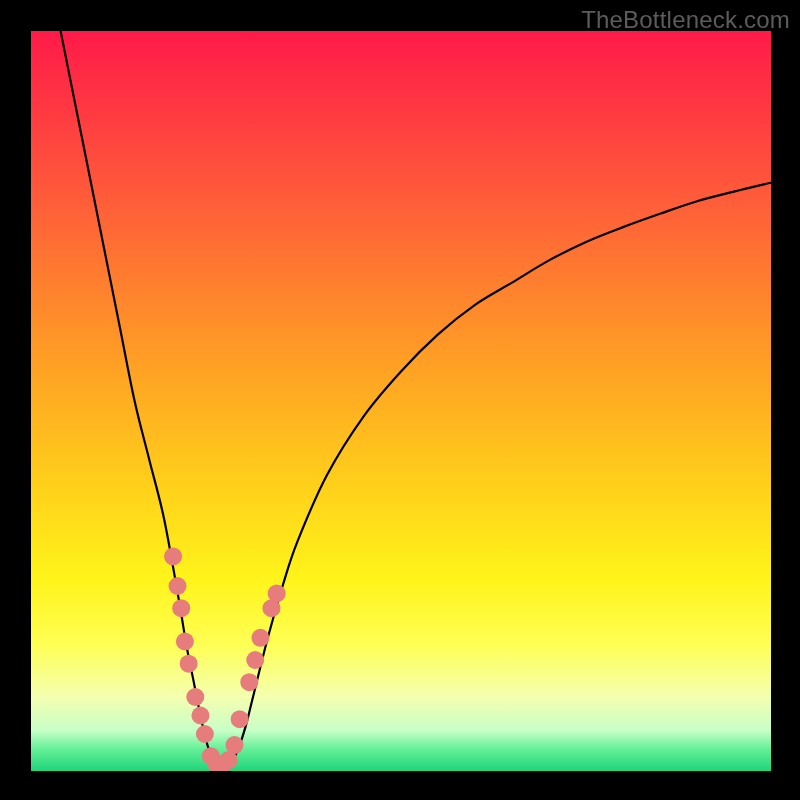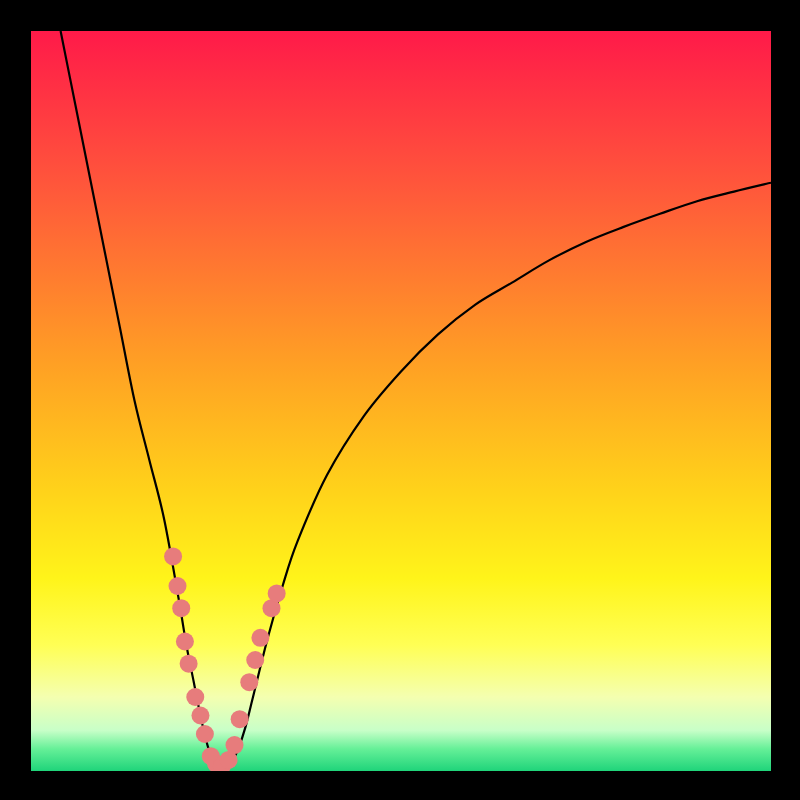--- a/index.html
+++ b/index.html
@@ -35,20 +35,21 @@
     font-weight: 400;
     letter-spacing: 0.2px;
   }
   svg { display: block; }
 </style>
 </head>
 <body>
 
 <div class="frame">
 
+  <div class="watermark">TheBottleneck.com</div>
 
   <div class="plot">
     <svg id="chart-svg" width="740" height="740" viewBox="0 0 740 740">
       <defs>
         <linearGradient id="bg-grad" x1="0" y1="0" x2="0" y2="1">
             <stop offset="0%" stop-color="#ff1a49"></stop>
             <stop offset="22%" stop-color="#ff5a3a"></stop>
             <stop offset="45%" stop-color="#ffa024"></stop>
             <stop offset="62%" stop-color="#ffd21a"></stop>
             <stop offset="74%" stop-color="#fff41a"></stop>

